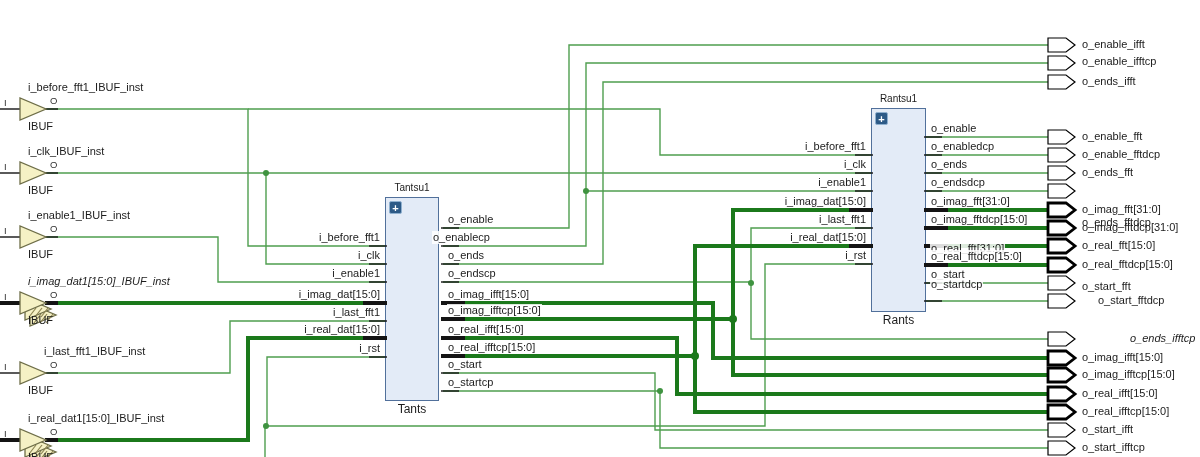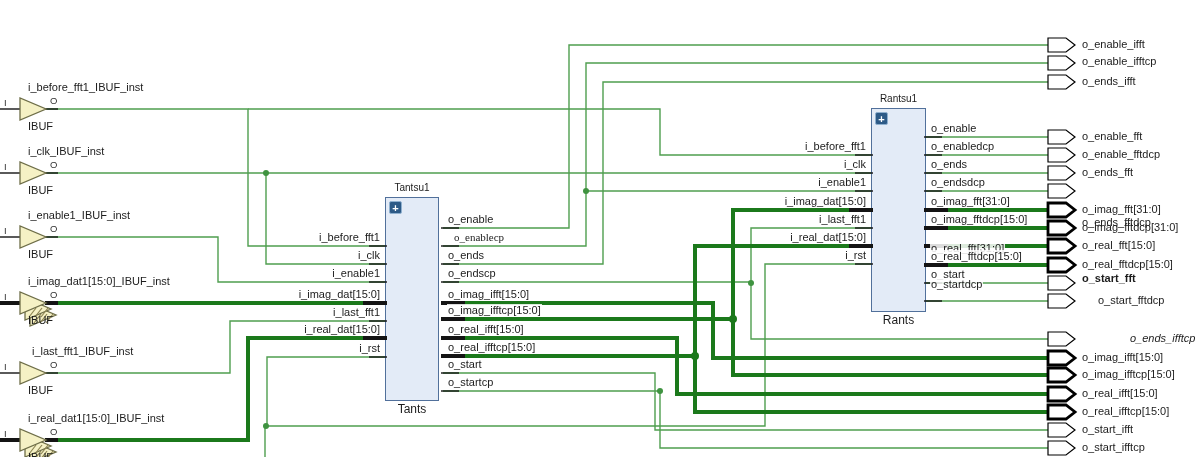--- a/index.html
+++ b/index.html
@@ -160,21 +160,21 @@
       <polygon points="1048,441 1066,441 1075,448 1066,455 1048,455" fill="#ffffff" stroke="#000000" stroke-width="1.2"></polygon>
     </svg>
 <div class="lbl pin rt" style="left: 381px; top: 231px;">i_before_fft1</div>
     <div class="lbl pin rt" style="left: 381px; top: 249px;">i_clk</div>
     <div class="lbl pin rt" style="left: 381px; top: 267px;">i_enable1</div>
     <div class="lbl pin rt" style="left: 381px; top: 288px;">i_imag_dat[15:0]</div>
     <div class="lbl pin rt" style="left: 381px; top: 306px;">i_last_fft1</div>
     <div class="lbl pin rt" style="left: 381px; top: 323px;">i_real_dat[15:0]</div>
     <div class="lbl pin rt" style="left: 381px; top: 342px;">i_rst</div>
     <div class="lbl pin" style="left: 447px; top: 213px;">o_enable</div>
-    <div class="lbl pin" style="left: 453px; top: 231px; font-family: Liberation Serif, serif;">o_enablecp</div>
+    <div class="lbl pin" style="left: 432px; top: 231px;">o_enablecp</div>
     <div class="lbl pin" style="left: 447px; top: 249px;">o_ends</div>
     <div class="lbl pin" style="left: 447px; top: 267px;">o_endscp</div>
     <div class="lbl pin" style="left: 447px; top: 288px;">o_imag_ifft[15:0]</div>
     <div class="lbl pin" style="left: 447px; top: 304px;">o_imag_ifftcp[15:0]</div>
     <div class="lbl pin" style="left: 447px; top: 323px;">o_real_ifft[15:0]</div>
     <div class="lbl pin" style="left: 447px; top: 341px;">o_real_ifftcp[15:0]</div>
     <div class="lbl pin" style="left: 447px; top: 358px;">o_start</div>
     <div class="lbl pin" style="left: 447px; top: 376px;">o_startcp</div>
     <div class="expand" style="left: 389px; top: 201px;">+</div>
     <div class="lbl pin rt" style="left: 867px; top: 140px;">i_before_fft1</div>
@@ -200,44 +200,44 @@
     <div class="lbl tiny" style="left: 4px; top: 96px;">I</div>
     <div class="lbl tiny" style="left: 50px; top: 94px;">O</div>
     <div class="lbl" style="left: 28px; top: 145px;">i_clk_IBUF_inst</div>
     <div class="lbl" style="left: 28px; top: 184px;">IBUF</div>
     <div class="lbl tiny" style="left: 4px; top: 160px;">I</div>
     <div class="lbl tiny" style="left: 50px; top: 158px;">O</div>
     <div class="lbl" style="left: 28px; top: 209px;">i_enable1_IBUF_inst</div>
     <div class="lbl" style="left: 28px; top: 248px;">IBUF</div>
     <div class="lbl tiny" style="left: 4px; top: 224px;">I</div>
     <div class="lbl tiny" style="left: 50px; top: 222px;">O</div>
-    <div class="lbl" style="left: 28px; top: 275px;">i_imag_dat1[15:0]_IBUF_inst</div>
+    <div class="lbl" style="left: 28px; top: 275px; font-style: italic;">i_imag_dat1[15:0]_IBUF_inst</div>
     <div class="lbl" style="left: 28px; top: 314px;">IBUF</div>
     <div class="lbl tiny" style="left: 4px; top: 290px;">I</div>
     <div class="lbl tiny" style="left: 50px; top: 288px;">O</div>
-    <div class="lbl" style="left: 32px; top: 345px;">i_last_fft1_IBUF_inst</div>
+    <div class="lbl" style="left: 44px; top: 345px;">i_last_fft1_IBUF_inst</div>
     <div class="lbl" style="left: 28px; top: 384px;">IBUF</div>
     <div class="lbl tiny" style="left: 4px; top: 360px;">I</div>
     <div class="lbl tiny" style="left: 50px; top: 358px;">O</div>
     <div class="lbl" style="left: 28px; top: 412px;">i_real_dat1[15:0]_IBUF_inst</div>
     <div class="lbl" style="left: 28px; top: 451px;">IBUF</div>
     <div class="lbl tiny" style="left: 4px; top: 427px;">I</div>
     <div class="lbl tiny" style="left: 50px; top: 425px;">O</div>
     <div class="lbl" style="left: 1082px; top: 38px;">o_enable_ifft</div>
     <div class="lbl" style="left: 1082px; top: 55px;">o_enable_ifftcp</div>
     <div class="lbl" style="left: 1082px; top: 75px;">o_ends_ifft</div>
     <div class="lbl" style="left: 1082px; top: 130px;">o_enable_fft</div>
     <div class="lbl" style="left: 1082px; top: 148px;">o_enable_fftdcp</div>
     <div class="lbl" style="left: 1082px; top: 166px;">o_ends_fft</div>
     <div class="lbl" style="left: 1082px; top: 184px; margin-top: 32px;">o_ends_fftdcp</div>
     <div class="lbl" style="left: 1082px; top: 203px;">o_imag_fft[31:0]</div>
     <div class="lbl" style="left: 1082px; top: 221px;">o_imag_fftdcp[31:0]</div>
     <div class="lbl" style="left: 1082px; top: 239px;">o_real_fft[15:0]</div>
     <div class="lbl" style="left: 1082px; top: 258px;">o_real_fftdcp[15:0]</div>
-    <div class="lbl" style="left: 1082px; top: 272px; font-weight: bold;">o_start_fft</div>
+    <div class="lbl" style="left: 1082px; top: 280px;">o_start_fft</div>
     <div class="lbl" style="left: 1082px; top: 294px; margin-left: 16px;">o_start_fftdcp</div>
     <div class="lbl" style="left: 1130px; top: 332px; font-style: italic;">o_ends_ifftcp</div>
     <div class="lbl" style="left: 1082px; top: 351px;">o_imag_ifft[15:0]</div>
     <div class="lbl" style="left: 1082px; top: 368px;">o_imag_ifftcp[15:0]</div>
     <div class="lbl" style="left: 1082px; top: 387px;">o_real_ifft[15:0]</div>
     <div class="lbl" style="left: 1082px; top: 405px;">o_real_ifftcp[15:0]</div>
     <div class="lbl" style="left: 1082px; top: 423px;">o_start_ifft</div>
     <div class="lbl" style="left: 1082px; top: 441px;">o_start_ifftcp</div>
   </div>
 

